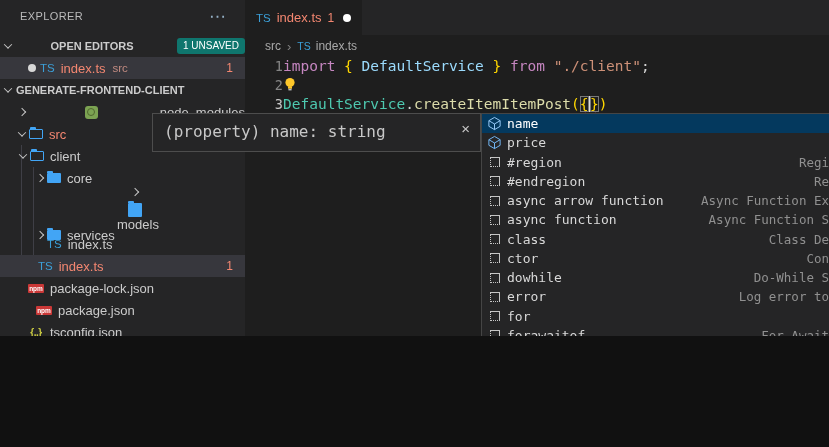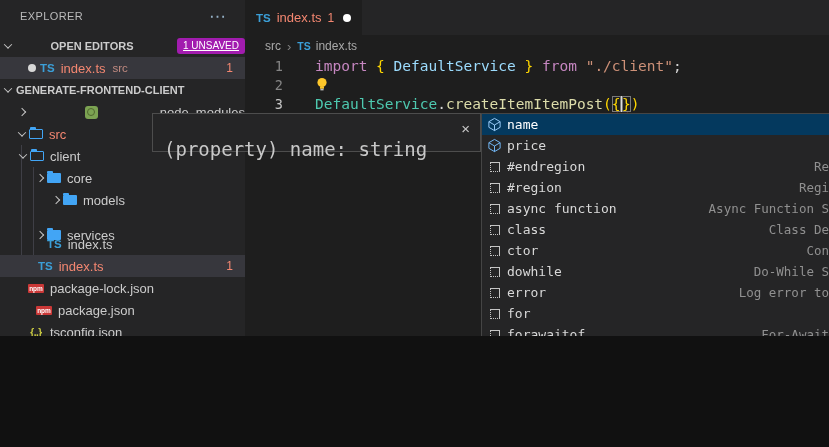--- a/index.html
+++ b/index.html
@@ -8,34 +8,34 @@
     position:relative; width:829px; height:336px; overflow:hidden;
     background:#1e1e1e; font-family:"Liberation Sans",sans-serif;
     color:#cccccc; -webkit-font-smoothing:antialiased;
   }
   
   .sidebar { position:absolute; left:0; top:0; width:245px; height:447px; background:#252526; }
   .sb-title { position:absolute; left:20px; top:10px; font-size:11px; color:#bbbbbb; letter-spacing:.4px; }
   .sb-more { position:absolute; right:18px; top:6px; font-size:17px; color:#94b0c6; cursor:pointer; letter-spacing:1px; }
   .section-header { position:absolute; left:0; width:245px; height:22px; display:flex; align-items:center; font-size:11px; font-weight:bold; color:#cccccc; }
   .section-header .chev-wrap { width:16px; display:flex; justify-content:center; }
-  .badge-unsaved { margin-left:9px; background:#a21caf; color:#ffffff; font-size:10px; font-weight:normal; padding:2px 6px 3px; border-radius:3px;text-decoration:underline; }
+  .badge-unsaved { margin-left:9px; background:#0f766e; color:#ffffff; font-size:10px; font-weight:normal; padding:2px 6px 3px; border-radius:3px; }
   .chev { width:6px; height:6px; border-right:1.4px solid #c5c5c5; border-bottom:1.4px solid #c5c5c5; display:inline-block; }
   .chev.down { transform:rotate(45deg) translate(-1px,-1px); }
   .chev.right { transform:rotate(-45deg); }
   .row { position:absolute; left:0; width:245px; height:22px; display:flex; align-items:center; font-size:13px; color:#cccccc; cursor:pointer; }
   .row.selected { background:#37373d; }
   .twisty { width:14px; flex:0 0 14px; display:flex; justify-content:center; }
   .tree-label { margin-left:6px; white-space:nowrap; }
   .err-text { color:#f48771; }
   .desc { margin-left:7px; font-size:11.5px; color:#c08a80; }
   .err-count { position:absolute; right:12px; font-size:12px; color:#f48771; }
   .mod-dot { width:8px; height:8px; border-radius:50%; background:#d7d7d7; margin:0 4px 0 2px; flex:0 0 8px; }
   
-  .ts-icon { color:#3b9fd8; font-weight:bold; font-size:11.5px; font-family:"Liberation Sans",sans-serif; }
+  .ts-icon { color:#3b9fd8; font-weight:normal; font-size:11.5px; font-family:"Liberation Sans",sans-serif; }
   .folder-icon { width:14px; height:10px; background:#42a5f5; border-radius:1px; position:relative; flex:0 0 14px; }
   .folder-icon:before { content:""; position:absolute; top:-2px; left:0; width:6px; height:2px; background:#42a5f5; border-radius:1px 1px 0 0; }
   .folder-icon.open { background:transparent; border:1.5px solid #42a5f5; height:10px; }
   .folder-icon.open:before { height:2px; top:-3.5px; }
   .node-icon { width:13px; height:13px; background:#7ca352; border-radius:3px; position:relative; flex:0 0 13px; }
   .node-icon:after { content:""; position:absolute; left:2.5px; top:2.5px; width:6px; height:6px; border:1.2px solid #50682f; border-radius:50%; }
   .npm-icon { width:16px; height:9px; background:#cb3837; border-radius:1px; color:#ffffff; font-size:6.5px; font-weight:bold; line-height:9px; text-align:center; flex:0 0 16px; font-family:"Liberation Sans",sans-serif; }
   .tsconfig-icon { color:#cbcb41; font-size:10px; font-weight:bold; letter-spacing:-0.5px; flex:0 0 16px; text-align:center; }
   .indent-guide { position:absolute; width:1px; background:#3f3f46; }
   
@@ -45,35 +45,35 @@
   .tab-err { margin-left:6px; font-size:12px; color:#f48771; }
   .tab-dot { width:8px; height:8px; border-radius:50%; background:#ffffff; margin-left:9px; }
   .breadcrumb { position:absolute; left:245px; top:35px; right:0; height:22px; background:#1e1e1e; display:flex; align-items:center; padding-left:20px; font-size:12px; color:#a9a9a9; }
   .breadcrumb .sep { margin:0 6px; color:#818181; font-size:13px; }
   .breadcrumb .ts-icon { margin-right:5px; font-size:10.5px; }
   
   .code-area { position:absolute; left:245px; top:57px; right:0; font-family:"DejaVu Sans Mono",monospace; font-size:14.5px; }
   .code-line { display:flex; height:19px; line-height:19px; white-space:pre; cursor:text; }
   .ln { flex:0 0 38px; text-align:right; color:#858585; font-size:13.5px; }
   .ln.active { color:#c6c6c6; }
-  .lc { margin-left:32px; color:#d4d4d4; }
+  .lc { color:#d4d4d4; }
   .tk-kw  { color:#c586c0; }
   .tk-b1  { color:#ffd700; }
   .tk-var { color:#9cdcfe; }
   .tk-str { color:#ce9178; }
   .tk-pl  { color:#d4d4d4; }
   .tk-cls { color:#4ec9b0; }
   .tk-fn  { color:#dcdcaa; }
   .tk-berr { color:#ffd700; box-shadow:inset 0 0 0 1px #7a7a7a;
              text-decoration:underline wavy #f14c4c 1px; text-underline-offset:3px; text-decoration-skip-ink:none; }
   .cursor { display:inline-block; width:1.5px; height:16px; background:#dcdcdc; vertical-align:-3px; }
   .bulb { display:inline-block; vertical-align:-2px; }
   
   .hover-box { position:absolute; left:152px; top:113px; width:329px; height:39px; background:#252526; border:1px solid #4d4d4d; z-index:5; }
-  .hover-text { position:absolute; left:11px; top:24px; font-family:"DejaVu Sans Mono",monospace; font-size:19px; color:#c8c8c8; white-space:pre; }
+  .hover-text { position:absolute; left:11px; top:8px; font-family:"DejaVu Sans Mono",monospace; font-size:16px; color:#c8c8c8; white-space:pre; }
   .hover-close { position:absolute; right:10px; top:7px; font-size:15px; color:#c8c8c8; cursor:pointer; line-height:1; }
   
   .suggest { position:absolute; left:481px; top:113px; width:348px; height:233px; background:#252526; border:1px solid #454545; border-right:none; z-index:4; display:flex; flex-direction:column; overflow:hidden; }
   .sg-row { flex:1 1 auto; display:flex; align-items:center; padding-left:5px; cursor:pointer; overflow:hidden; }
   .sg-row.selected { background:#04395e; }
   .sg-label { margin-left:5px; font-family:"DejaVu Sans Mono",monospace; font-size:13px; color:#d8d8d8; white-space:pre; }
   .sg-row.selected .sg-label { color:#ffffff; }
   .sg-detail { margin-left:auto; font-family:"DejaVu Sans Mono",monospace; font-size:12.5px; color:#909090; white-space:pre; }
   .field-svg { width:15px; height:15px; flex:0 0 15px; }
   .snippet-icon { width:10px; height:10px; flex:0 0 10px; margin:0 2px 0 3px;
@@ -135,21 +135,21 @@
       <span class="folder-icon open"></span>
       <span class="tree-label">client</span>
     </div>
     <div class="row" style="top:167px; padding-left:33px;">
       <span class="twisty">
           <i class="chev right"></i>
         </span>
       <span class="folder-icon"></span>
       <span class="tree-label">core</span>
     </div>
-    <div class="row" style="top:189px; padding-left:49px;">
+    <div class="row" style="top:189px; padding-left:25px;flex-direction:column;">
       <span class="twisty">
           <i class="chev right"></i>
         </span>
       <span class="folder-icon"></span>
       <span class="tree-label">models</span>
     </div>
     <div class="row" style="top:224px; padding-left:33px;">
       <span class="twisty">
           <i class="chev right"></i>
         </span>
@@ -233,27 +233,32 @@
       <svg class="field-svg" viewBox="0 0 16 16" fill="none" stroke="#75beff" stroke-width="1">
           <path d="M8 1.5 L14 5 V11 L8 14.5 L2 11 V5 Z"></path>
           <path d="M2 5 L8 8.5 L14 5"></path>
           <path d="M8 8.5 V14.5"></path>
         </svg>
       <span class="sg-label">price</span>
       <span class="sg-detail"></span>
     </div>
     <div class="sg-row">
       <span class="snippet-icon"></span>
+      <span class="sg-label">#region</span>
+      <span class="sg-detail">Regi</span>
+    </div>
+    <div class="sg-row">
+      <span class="snippet-icon"></span>
       <span class="sg-label">#endregion</span>
       <span class="sg-detail">Re</span>
     </div>
     <div class="sg-row">
       <span class="snippet-icon"></span>
-      <span class="sg-label">#region</span>
-      <span class="sg-detail">Regi</span>
+      <span class="sg-label">async arrow function</span>
+      <span class="sg-detail">Async Function Ex</span>
     </div>
     <div class="sg-row">
       <span class="snippet-icon"></span>
       <span class="sg-label">async function</span>
       <span class="sg-detail">Async Function S</span>
     </div>
     <div class="sg-row">
       <span class="snippet-icon"></span>
       <span class="sg-label">class</span>
       <span class="sg-detail">Class De</span>

